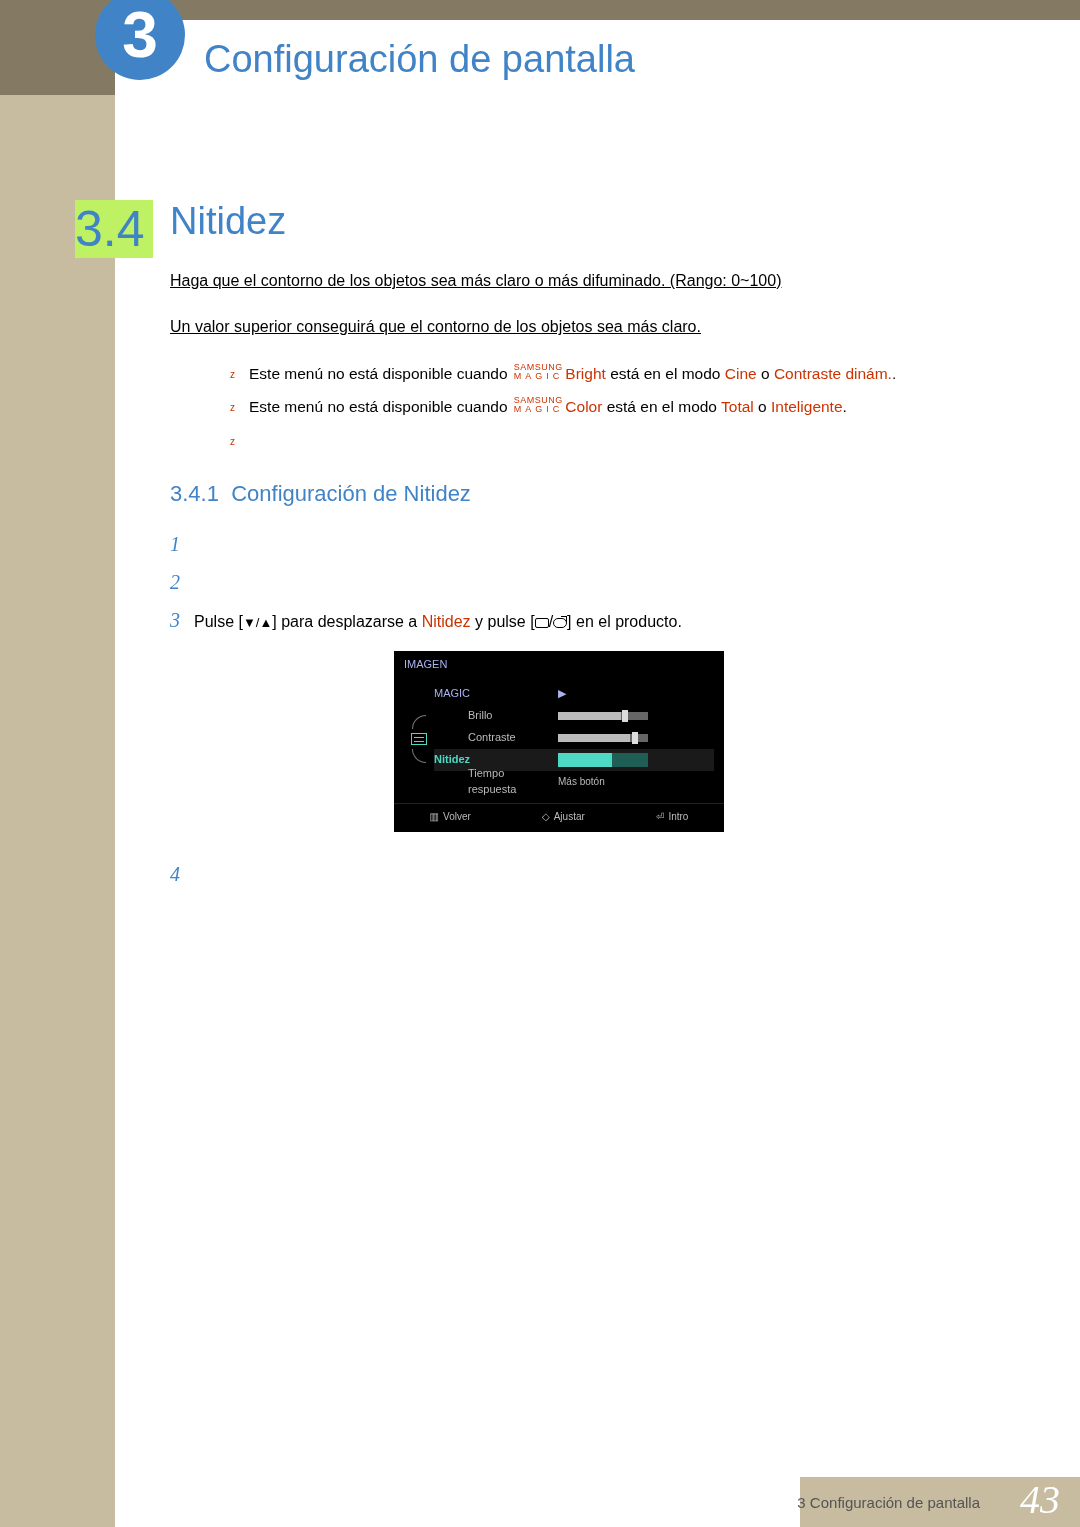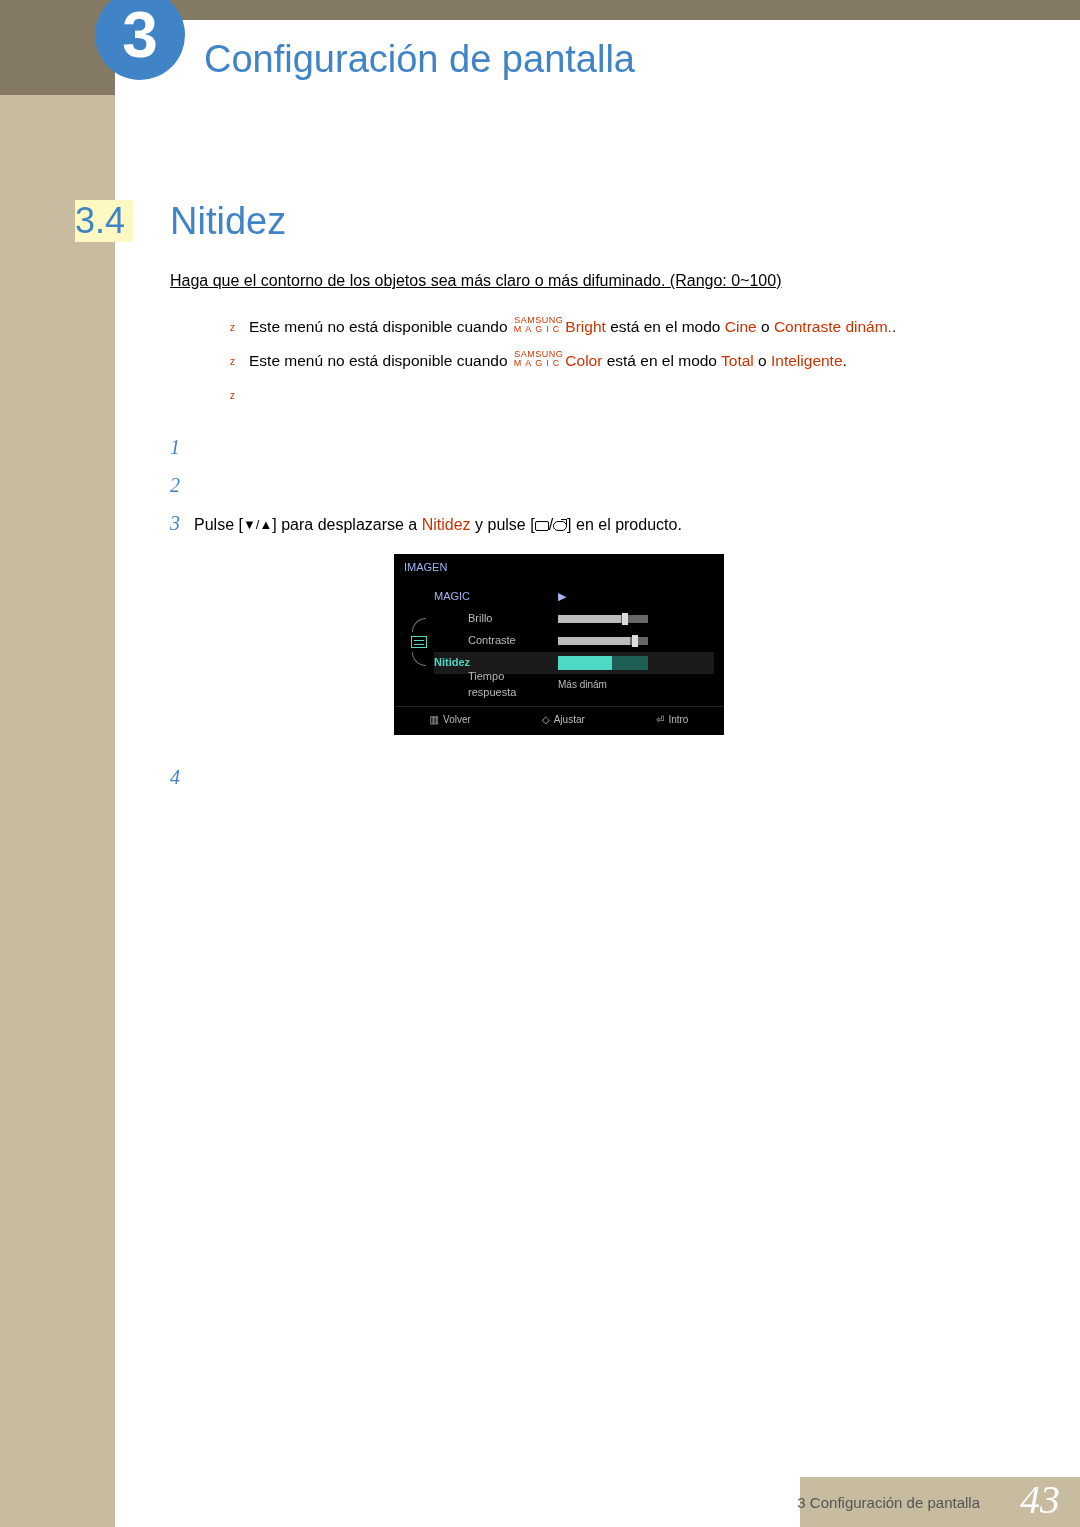--- a/index.html
+++ b/index.html
@@ -55,23 +55,23 @@
       left: 115px; top: 20px;
       width: 965px; height: 75px;
       background: #fff;
       z-index: 2;
     }
     .section-num {
       position: absolute;
       left: 75px;
       top: 200px;
       color: #4083c7;
-      font-size: 36px;
+      font-size: 50px;
       z-index: 4;
-      background: #fef9c3;
+      background: #bef264;
       padding-right: 8px;
     }
     .section-title {
       position: absolute;
       left: 170px;
       top: 200px;
       color: #4083c7;
       font-size: 38px;
       z-index: 4;
     }
@@ -94,21 +94,21 @@
       margin-bottom: 12px;
       font-size: 15.5px;
     }
     .note-item .b { color: #cc3300; font-size: 10px; margin-right: 14px; margin-top: 5px;}
     .magic {
       display: inline-block;
       position: relative;
       color: #cc3300;
       font-size: 9px;
       line-height: 9px;
-      text-align: right;
+      text-align: left;
       vertical-align: baseline;
       margin: 0 2px;
     }
     .magic .top { letter-spacing: 0.5px;}
     .magic .bot { letter-spacing: 4px;}
     .orange { color: #cc3300; }
     .subsec {
       color: #4083c7;
       font-size: 22px;
       margin-bottom: 20px;
@@ -225,39 +225,43 @@
 <div class="header-band"></div>
 <div class="header-white"></div>
 <div class="circle-3">3</div>
 <div class="header-title">Configuración de pantalla</div>
 
 <div class="section-num">3.4</div>
 <div class="section-title">Nitidez</div>
 
 <div class="body">
   <p>Haga que el contorno de los objetos sea más claro o más difuminado. (Rango: 0~100)</p>
+  <p>Un valor superior conseguirá que el contorno de los objetos sea más claro.</p>
 
   <div class="note-block">
     <div class="note-item">
       <span class="b">z</span>
       <span>
         <span>Este menú no está disponible cuando </span><span class="magic"><span class="top">SAMSUNG</span><br><span class="bot">MAGIC</span></span><span class="orange">Bright</span><span> está en el modo </span><span class="orange">Cine</span><span> o </span><span class="orange">Contraste dinám.</span><span>.</span>
       </span>
     </div>
     <div class="note-item">
       <span class="b">z</span>
       <span>
         <span>Este menú no está disponible cuando </span><span class="magic"><span class="top">SAMSUNG</span><br><span class="bot">MAGIC</span></span><span class="orange">Color</span><span> está en el modo </span><span class="orange">Total</span><span> o </span><span class="orange">Inteligente</span><span>.</span>
       </span>
     </div>
     <div class="note-item">
       <span class="b">z</span>
     </div>
   </div>
 
+  <div class="subsec">
+    <span>3.4.1</span>&nbsp;&nbsp;<span>Configuración de Nitidez</span>
+  </div>
 
   <div class="steps">
     <div class="step">
       <span class="n">1</span>
     </div>
     <div class="step">
       <span class="n">2</span>
     </div>
     <div class="step">
       <span class="n">3</span>
@@ -292,21 +296,21 @@
                   </span>
                 </div>
               <div class="osd-row sel">
                   <span class="lbl">Nitidez</span>
                   <span class="slider sel">
                     <span class="fill"></span>
                   </span>
                 </div>
               <div class="osd-row">
                   <span class="lbl dim">Tiempo respuesta</span>
-                  <span class="osd-val">Más dinám</span>
+                  <span class="osd-val">Más botón</span>
                 </div>
             </div>
           </div>
           <div class="osd-foot">
             <span>
                 <span>▥</span>
                 <span>Volver</span>
               </span>
             <span>
                 <span>◇</span>

